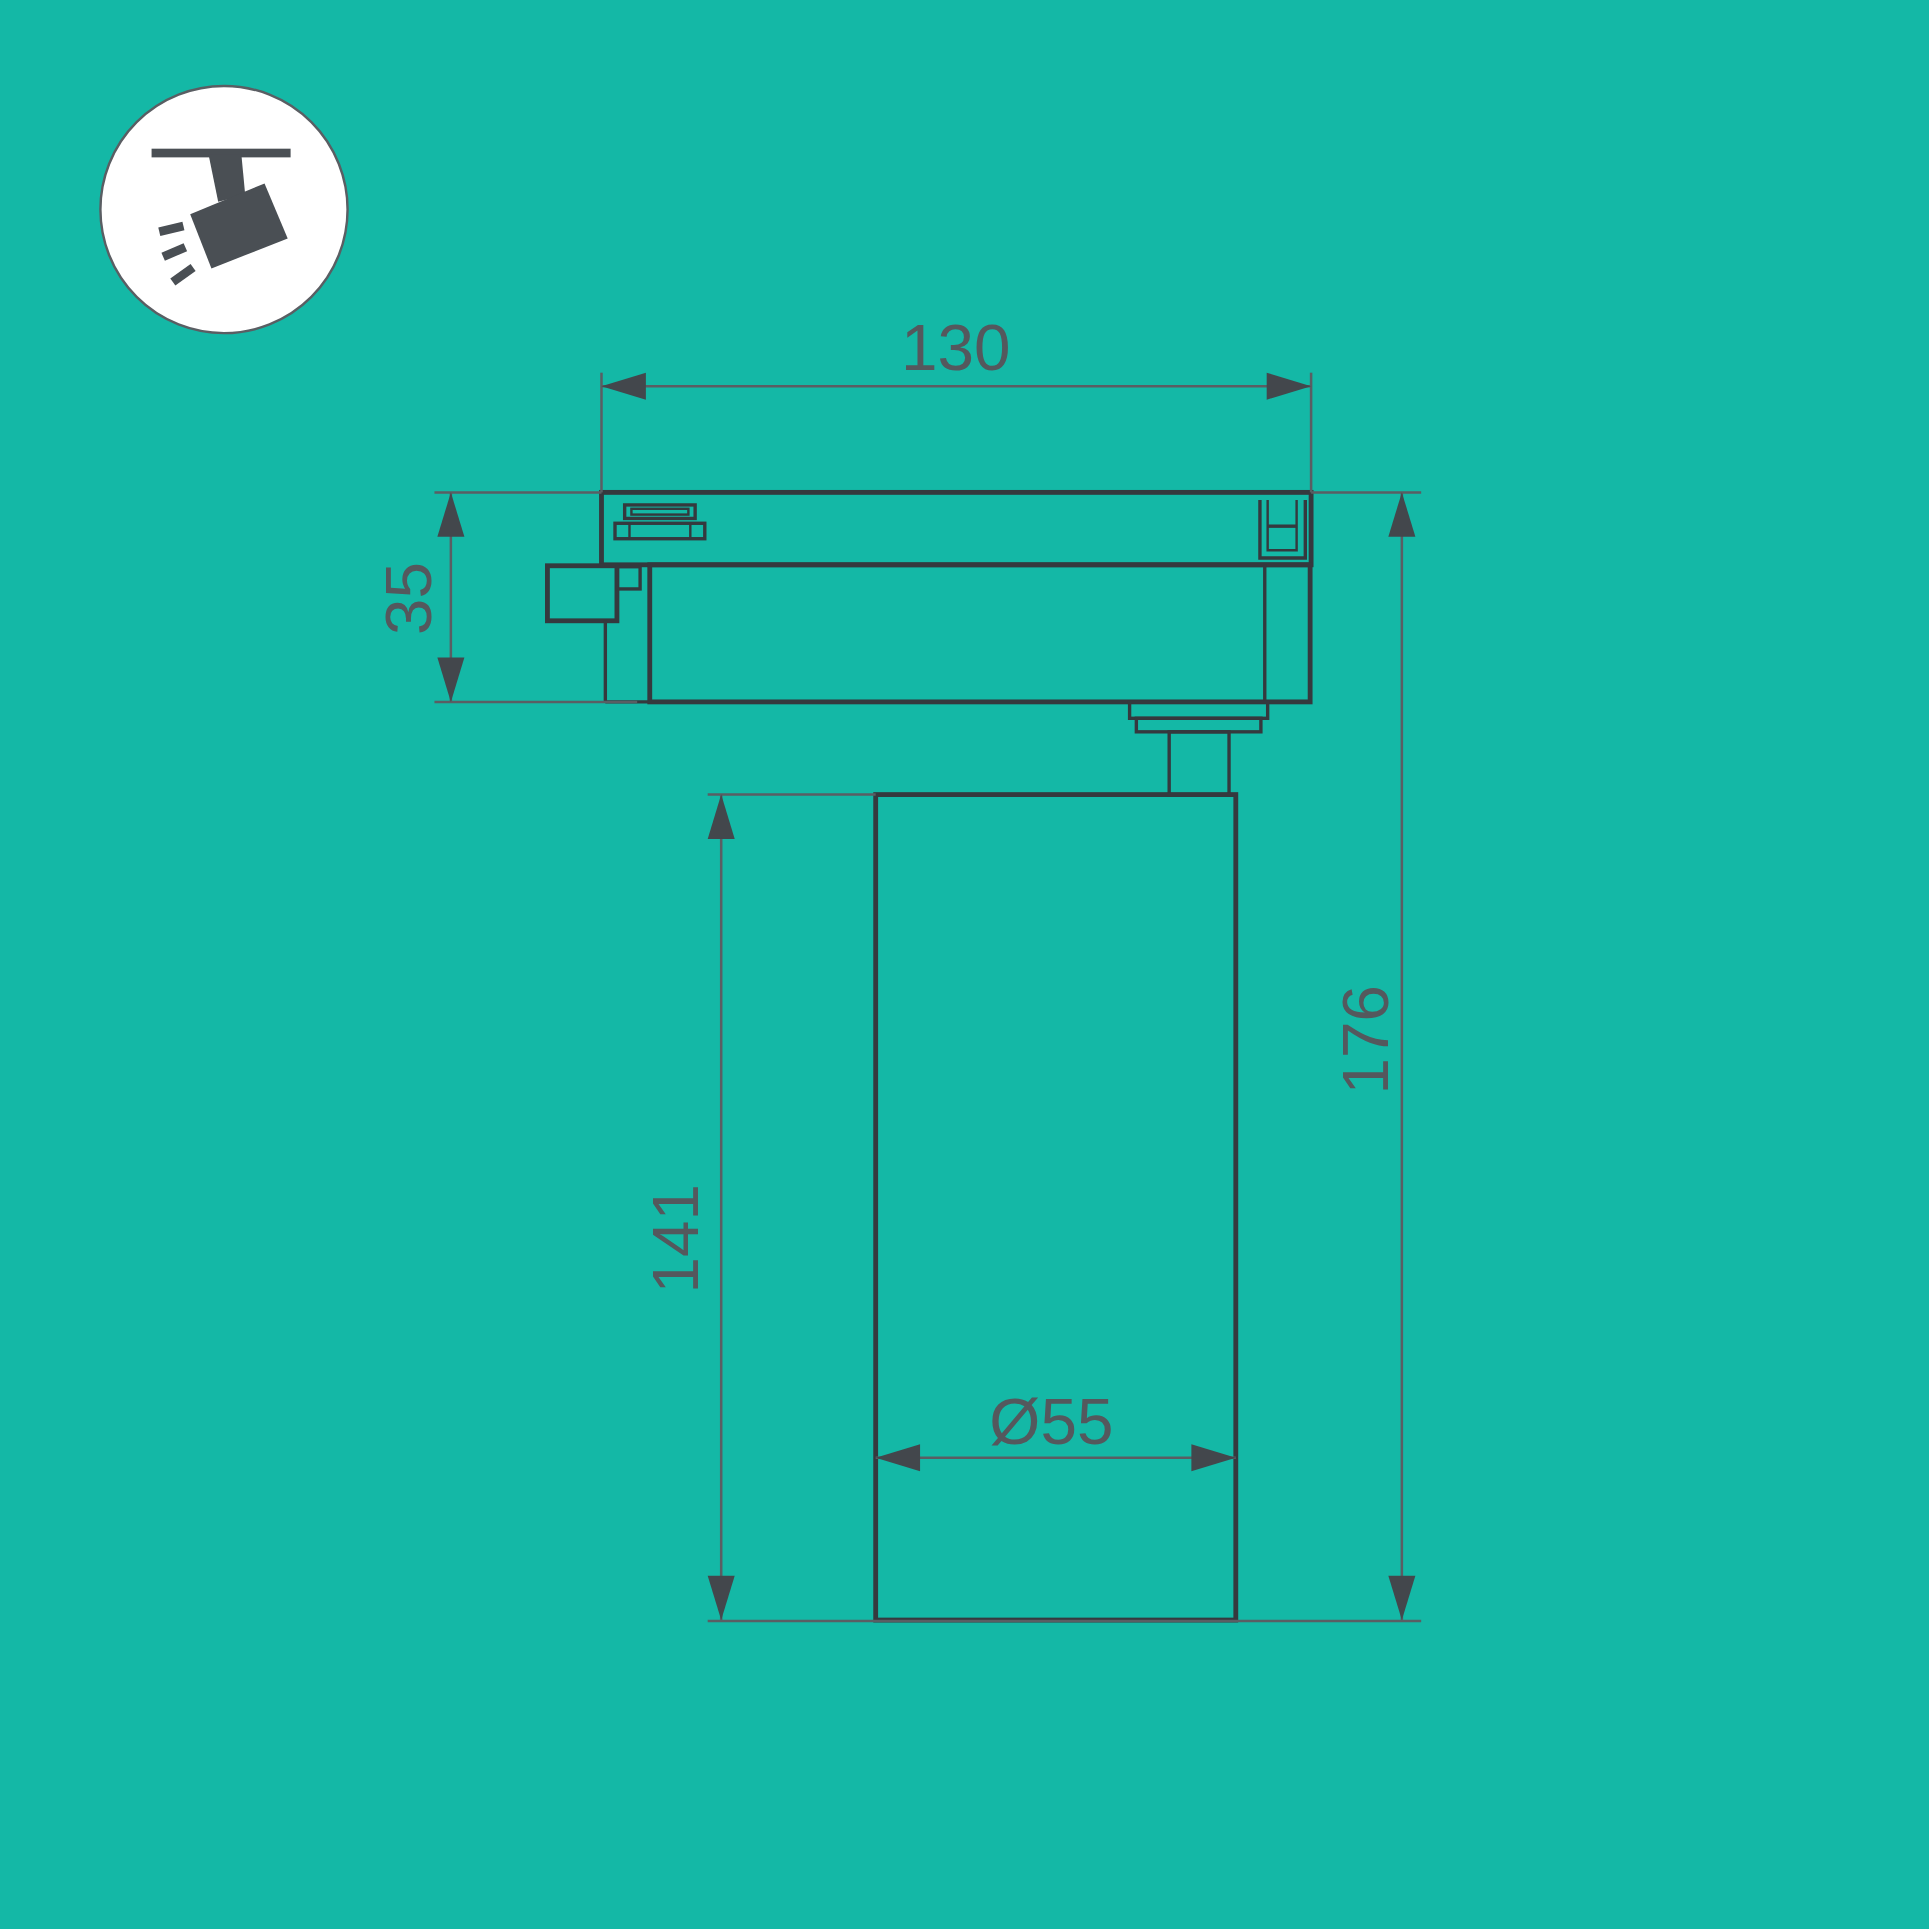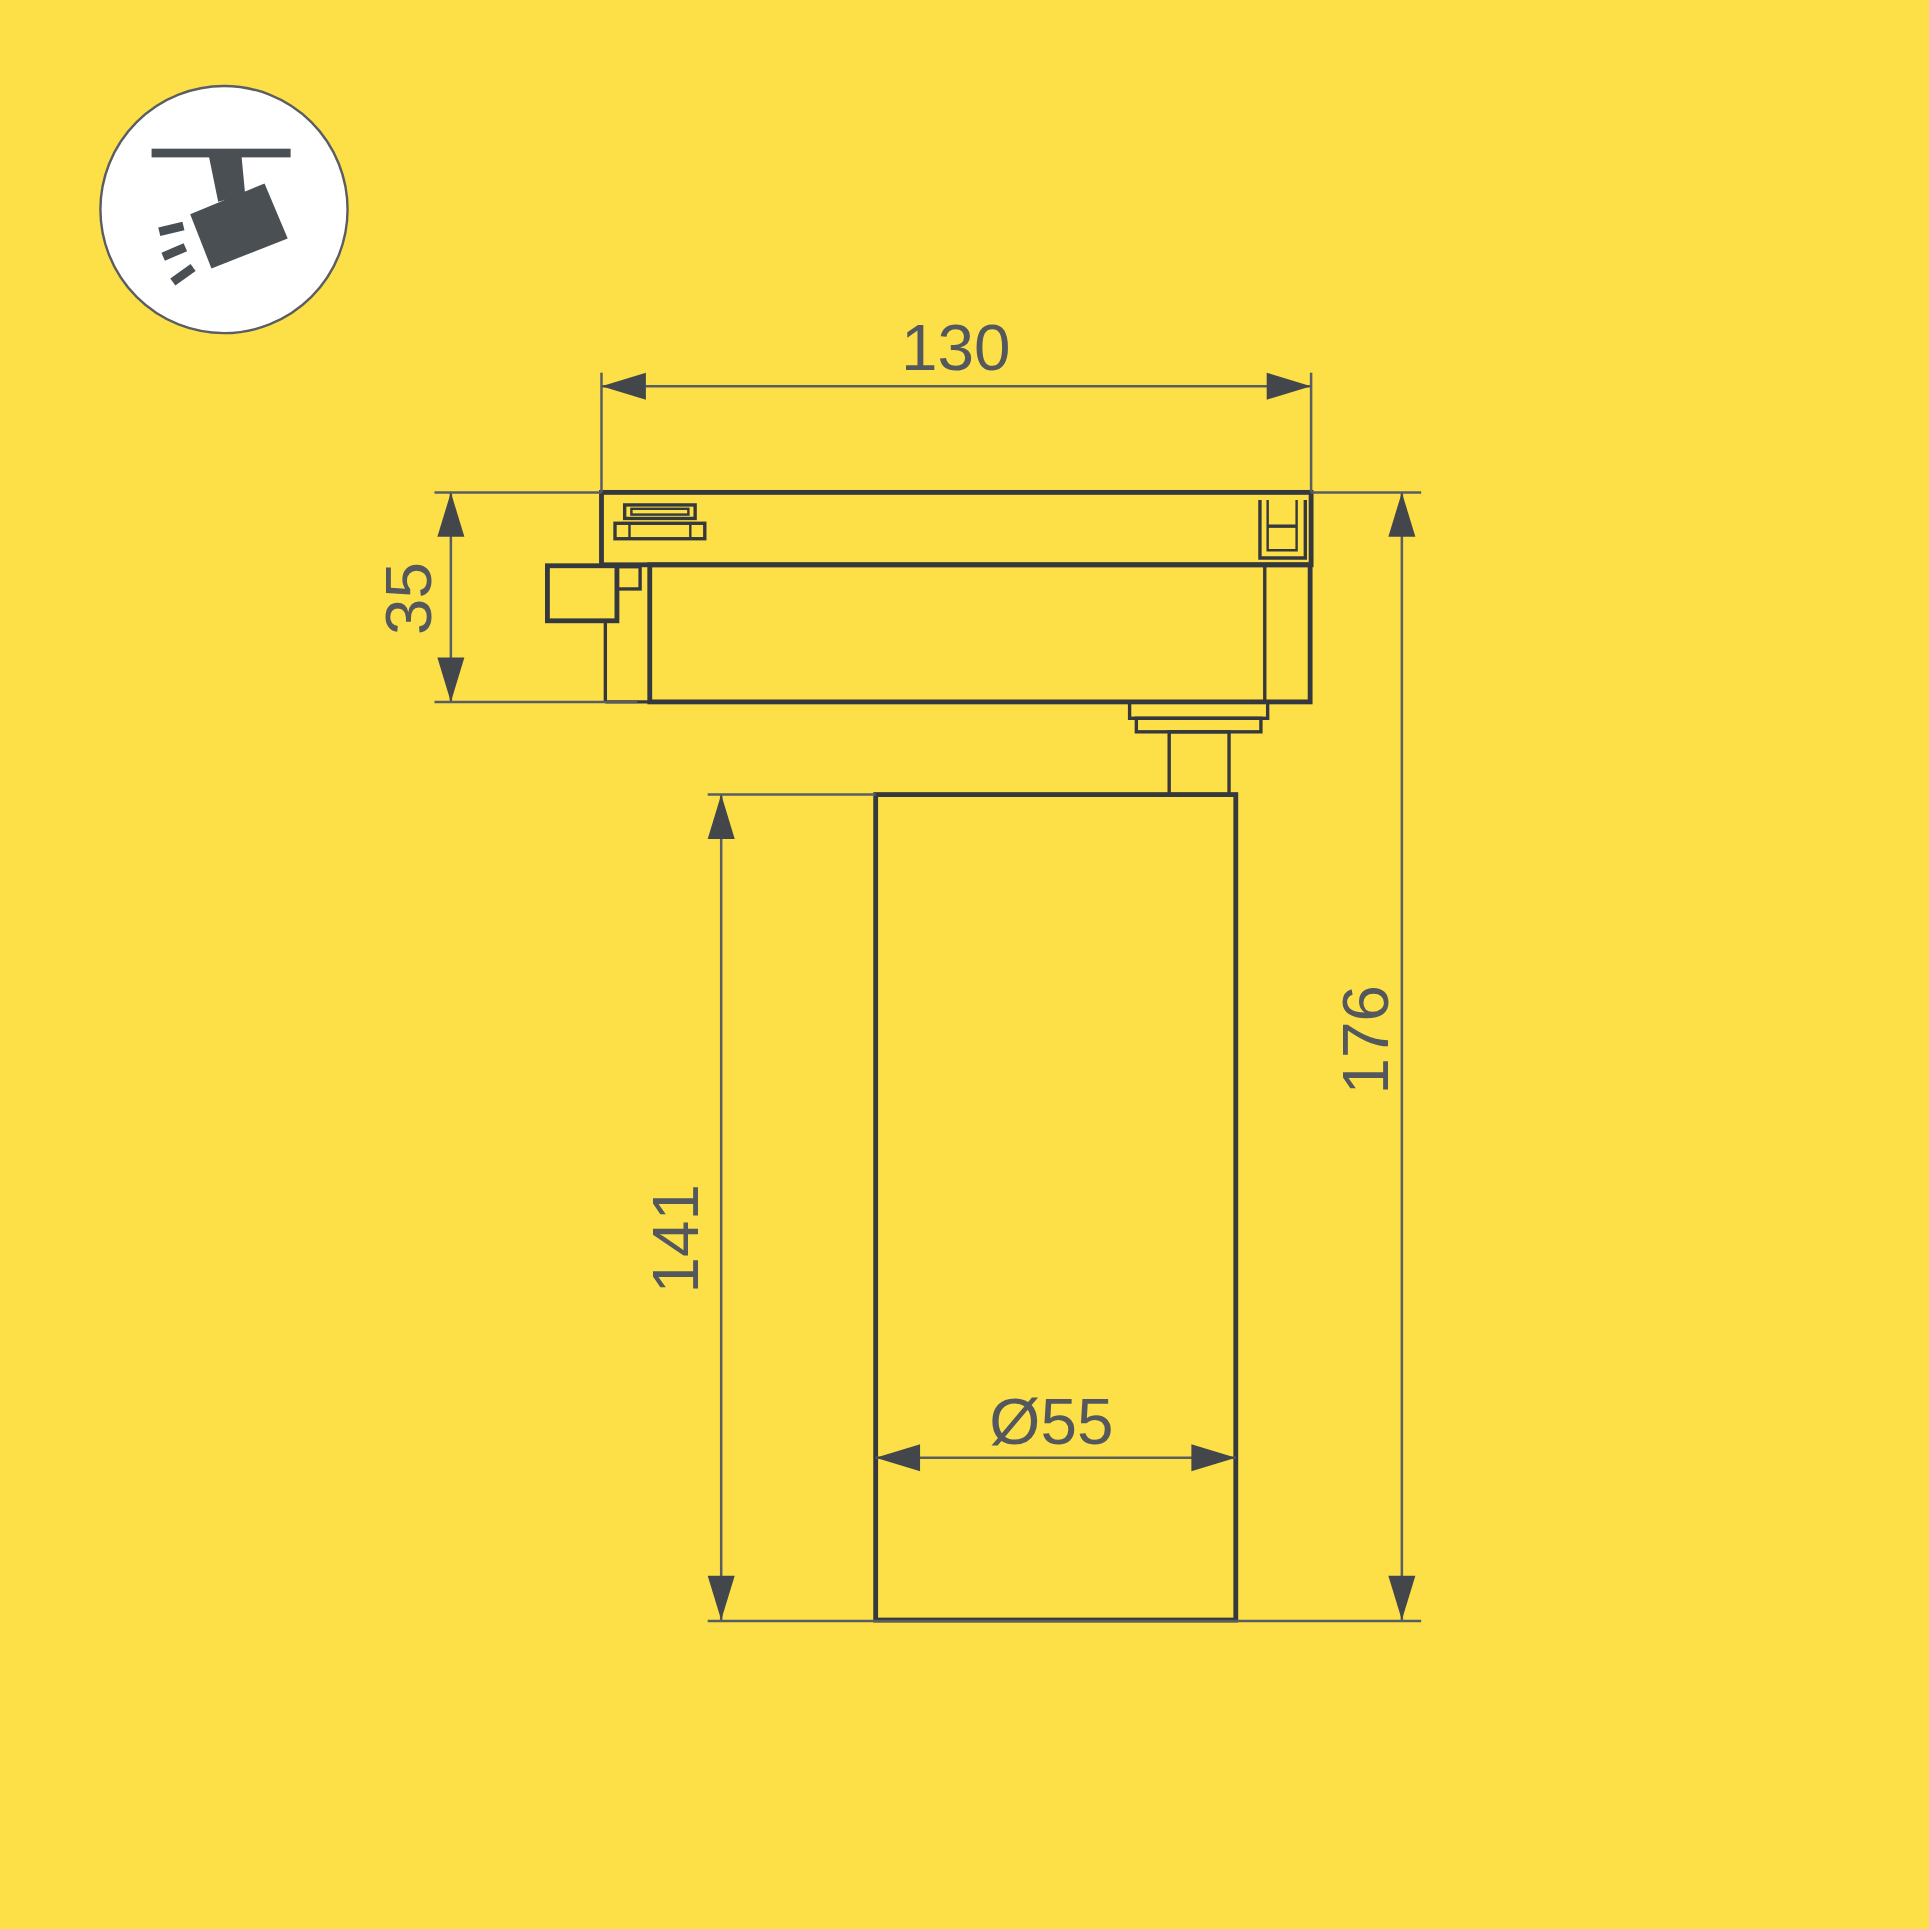--- a/index.html
+++ b/index.html
@@ -4,21 +4,21 @@
 <style>
   html, body {
     margin: 0;
     padding: 0;
     background: #ffffff;
   }
   .canvas {
     position: relative;
     width: 1929px;
     height: 1929px;
-    background: #fde047;
+    background: #14b8a6;
     font-family: "Liberation Sans", sans-serif;
   }
   svg { display: block; }
 
   
   .obj {
     stroke: #35393e;
     fill: none;
   }
   .obj-thick  { stroke-width: 5; }

